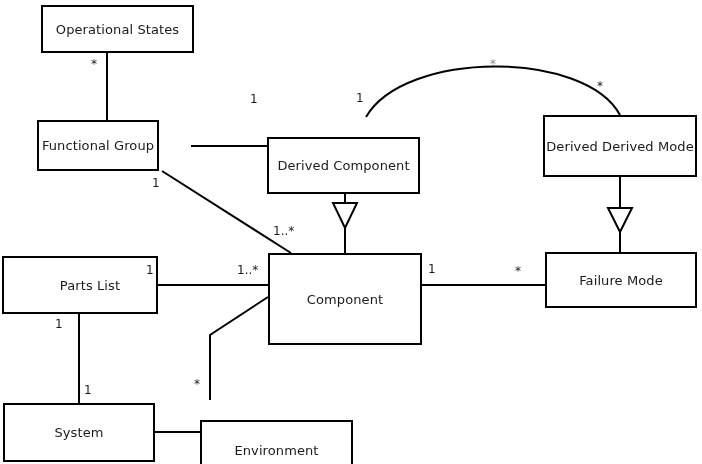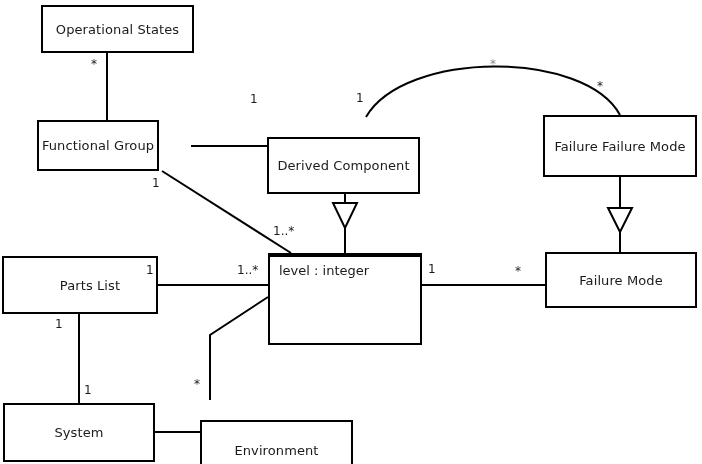--- a/index.html
+++ b/index.html
@@ -91,27 +91,27 @@
       <div class="uml-class" style="left: 41px; top: 5px; width: 153px; height: 48px;">
         <div class="uml-name">Operational States</div>
       </div>
       <div class="uml-class" style="left: 37px; top: 120px; width: 122px; height: 51px;">
         <div class="uml-name">Functional Group</div>
       </div>
       <div class="uml-class" style="left: 267px; top: 117px; width: 153px; height: 57px; margin-top: 20px;">
         <div class="uml-name">Derived Component</div>
       </div>
       <div class="uml-class" style="left: 543px; top: 115px; width: 154px; height: 62px;">
-        <div class="uml-name">Failure Failure Mode</div>
+        <div class="uml-name">Derived Derived Mode</div>
       </div>
       <div class="uml-class" style="left: 2px; top: 256px; width: 156px; height: 58px; padding-left: 20px;">
         <div class="uml-name">Parts List</div>
       </div>
       <div class="uml-class" style="left: 268px; top: 253px; width: 154px; height: 92px;">
-        <div class="uml-attrs">level : integer</div>
+        <div class="uml-name">Component</div>
       </div>
       <div class="uml-class" style="left: 545px; top: 252px; width: 152px; height: 56px;">
         <div class="uml-name">Failure Mode</div>
       </div>
       <div class="uml-class" style="left: 3px; top: 403px; width: 152px; height: 59px; align-items: center;">
         <div class="uml-name">System</div>
       </div>
       <div class="uml-class" style="left: 200px; top: 420px; width: 153px; height: 60px;">
         <div class="uml-name">Environment</div>
       </div>

